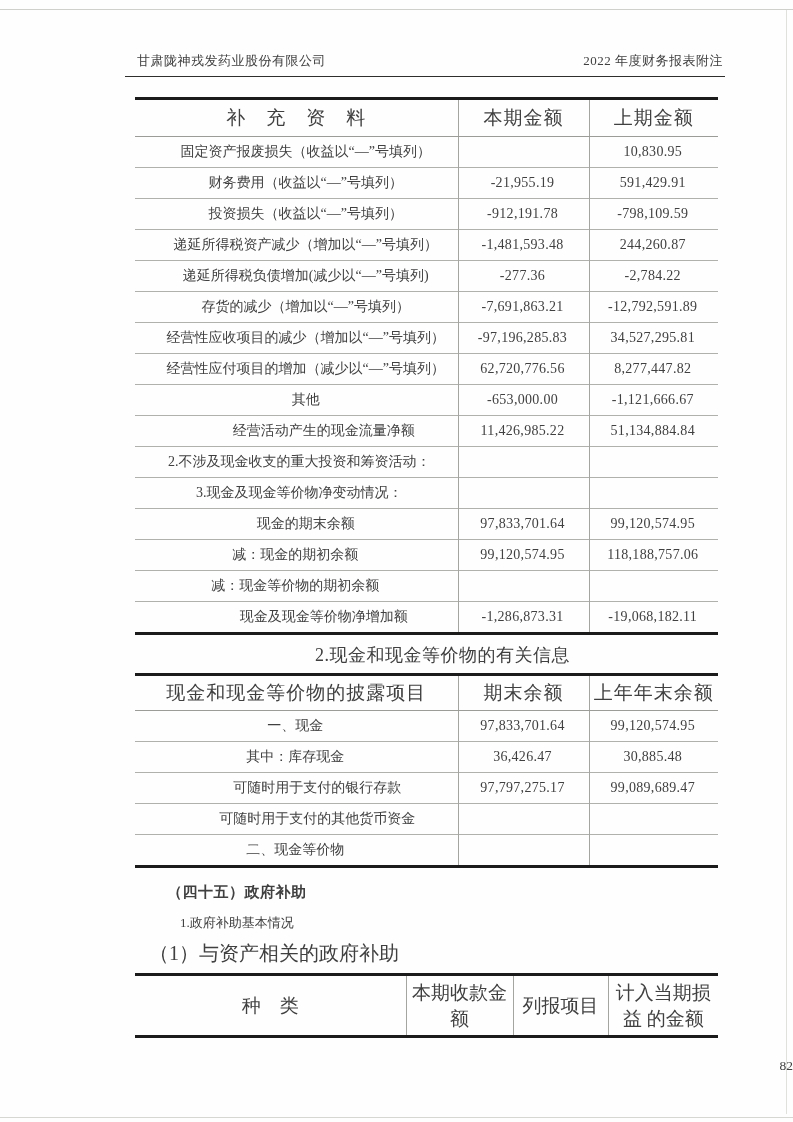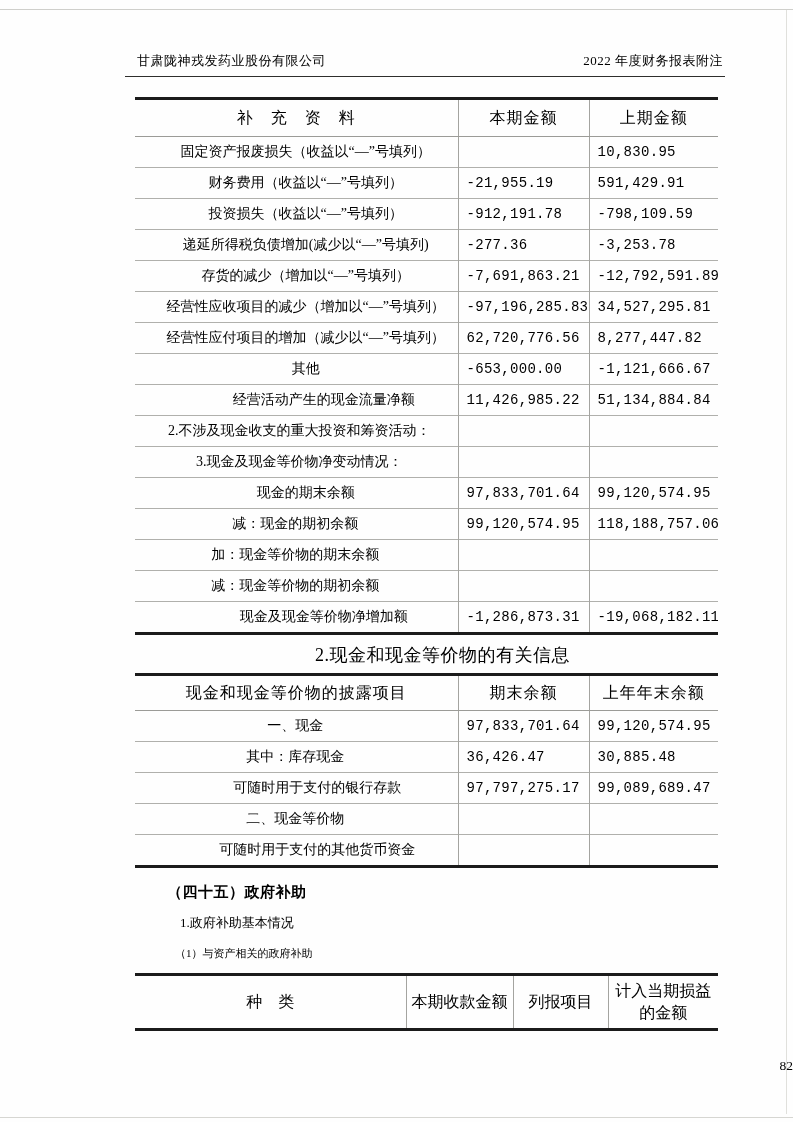--- a/index.html
+++ b/index.html
@@ -1,65 +1,65 @@
 <!DOCTYPE html>
 <html><head>
 <meta charset="utf-8">
 <style>
   html,body{margin:0;padding:0;background:#ffffff;}
   .page{
     position:relative; width:793px; height:1122px; background:#fefefe;
-    font-family:"Liberation Serif","DejaVu Serif",serif; color:#000000;
+    font-family:"Liberation Serif","DejaVu Serif",serif; color:#404040;
     overflow:hidden;
   }
   .scan-edge-top{position:absolute;top:9px;left:0;width:100%;border-top:1px solid #cfcfcb;}
   .scan-edge-right{position:absolute;top:10px;right:6px;height:1104px;border-left:1px solid #e0e0dc;}
   .scan-edge-bottom{position:absolute;bottom:4px;left:0;width:100%;border-top:1px solid #d6d6d2;}
 
   .content{margin:0 68px 0 125px; width:600px; padding-top:52px;}
 
   .doc-header{display:flex; justify-content:space-between; align-items:flex-end;
     font-size:13px; letter-spacing:.5px; padding:0 2px 0 12px;}
   .doc-header-rule{border-bottom:1.5px solid #2e2e2c; margin-top:6px;}
 
   table.fin{border-collapse:collapse; table-layout:fixed; width:583px; margin-left:10px;}
   table.fin.t1{margin-top:20px;}
   table.fin.t2{margin-top:6px;}
   table.fin.t3{margin-top:8px;}
   .t1,.t2{border-top:3px solid #1b1b1b; border-bottom:3px solid #1b1b1b;}
   .t3{border-top:3px solid #1b1b1b;}
   .fin th{
-    font-weight:normal; font-size:16px; text-align:center; padding:4px 4px;
+    font-weight:normal; font-size:19px; text-align:center; padding:4px 4px;
     letter-spacing:1px;
   }
   .t1 th{height:28px;}
   .t2 th{height:26px;}
   .t3 th{height:44px; line-height:1.35; letter-spacing:0;}
   .t1 thead th, .t2 thead th{border-bottom:1px solid #9b9b97;}
   .t3 thead th{border-bottom:3px solid #1b1b1b;}
   .fin th + th, .fin td + td{border-left:1px solid #a4a4a0;}
   .fin td{
     font-size:14px; height:28px; padding:1px 8px; border-top:1px solid #b0b0ac;
     overflow:hidden; white-space:nowrap;
   }
   .fin tbody tr:first-child td{border-top:none;}
-  .fin td.num{text-align:left; padding-right:10px; letter-spacing:.3px;font-family:Liberation Mono, monospace;}
+  .fin td.num{text-align:center; padding-right:10px; letter-spacing:.3px;}
   .fin td.lbl{text-align:center;}
   .ind0{padding-left:6px !important;}
   .ind1{padding-left:14px !important;}
   .ind2{padding-left:27px !important;}
   .ind3{padding-left:50px !important;}
   .ind4{padding-left:63px !important;}
 
   .between-note{font-size:18px; margin:8px 0 0 35px; letter-spacing:.5px;text-align:center;}
 
   .section-block{margin:12px 0 0 0;}
   .sec-title{font-weight:bold; font-size:15px; margin-left:42px; line-height:24px; letter-spacing:.5px;}
   .sec-sub1{font-size:13px; margin-left:55px; line-height:24px; margin-top:7px;}
-  .sec-sub2{font-size:11px; margin-left:50px; line-height:24px; margin-top:6px;}
+  .sec-sub2{font-size:20px; margin-left:24px; line-height:24px; margin-top:6px;}
 
   .page-number{position:absolute; bottom:48px; left:0; width:100%; text-align:right; font-size:13.5px;}
 </style>
 </head>
 <body>
 
 <div class="page">
   <div class="scan-edge-top"></div>
   <div class="scan-edge-right"></div>
   <div class="scan-edge-bottom"></div>
@@ -95,23 +95,28 @@
             <td class="lbl ind2">财务费用（收益以“—”号填列）</td>
             <td class="num">-21,955.19</td>
             <td class="num">591,429.91</td>
           </tr>
           <tr>
             <td class="lbl ind2">投资损失（收益以“—”号填列）</td>
             <td class="num">-912,191.78</td>
             <td class="num">-798,109.59</td>
           </tr>
           <tr>
+            <td class="lbl ind2">递延所得税资产减少（增加以“—”号填列）</td>
+            <td class="num">-1,481,593.48</td>
+            <td class="num">244,260.87</td>
+          </tr>
+          <tr>
             <td class="lbl ind2">递延所得税负债增加(减少以“—”号填列)</td>
             <td class="num">-277.36</td>
-            <td class="num">-3,253.78</td>
+            <td class="num">-2,784.22</td>
           </tr>
           <tr>
             <td class="lbl ind2">存货的减少（增加以“—”号填列）</td>
             <td class="num">-7,691,863.21</td>
             <td class="num">-12,792,591.89</td>
           </tr>
           <tr>
             <td class="lbl ind2">经营性应收项目的减少（增加以“—”号填列）</td>
             <td class="num">-97,196,285.83</td>
             <td class="num">34,527,295.81</td>
@@ -143,25 +148,20 @@
           </tr>
           <tr>
             <td class="lbl ind2">现金的期末余额</td>
             <td class="num">97,833,701.64</td>
             <td class="num">99,120,574.95</td>
           </tr>
           <tr>
             <td class="lbl ind0">减：现金的期初余额</td>
             <td class="num">99,120,574.95</td>
             <td class="num">118,188,757.06</td>
-          </tr>
-          <tr>
-            <td class="lbl ind0">加：现金等价物的期末余额</td>
-            <td class="num"></td>
-            <td class="num"></td>
           </tr>
           <tr>
             <td class="lbl ind0">减：现金等价物的期初余额</td>
             <td class="num"></td>
             <td class="num"></td>
           </tr>
           <tr>
             <td class="lbl ind4">现金及现金等价物净增加额</td>
             <td class="num">-1,286,873.31</td>
             <td class="num">-19,068,182.11</td>
@@ -194,26 +194,26 @@
             <td class="lbl ind0">其中：库存现金</td>
             <td class="num">36,426.47</td>
             <td class="num">30,885.48</td>
           </tr>
           <tr>
             <td class="lbl ind3">可随时用于支付的银行存款</td>
             <td class="num">97,797,275.17</td>
             <td class="num">99,089,689.47</td>
           </tr>
           <tr>
+            <td class="lbl ind3">可随时用于支付的其他货币资金</td>
+            <td class="num"></td>
+            <td class="num"></td>
+          </tr>
+          <tr>
             <td class="lbl ind0">二、现金等价物</td>
-            <td class="num"></td>
-            <td class="num"></td>
-          </tr>
-          <tr>
-            <td class="lbl ind3">可随时用于支付的其他货币资金</td>
             <td class="num"></td>
             <td class="num"></td>
           </tr>
         </tbody>
     </table>
 
     <div class="section-block">
       <div class="sec-title">（四十五）政府补助</div>
       <div class="sec-sub1">1.政府补助基本情况</div>
       <div class="sec-sub2">（1）与资产相关的政府补助</div>

